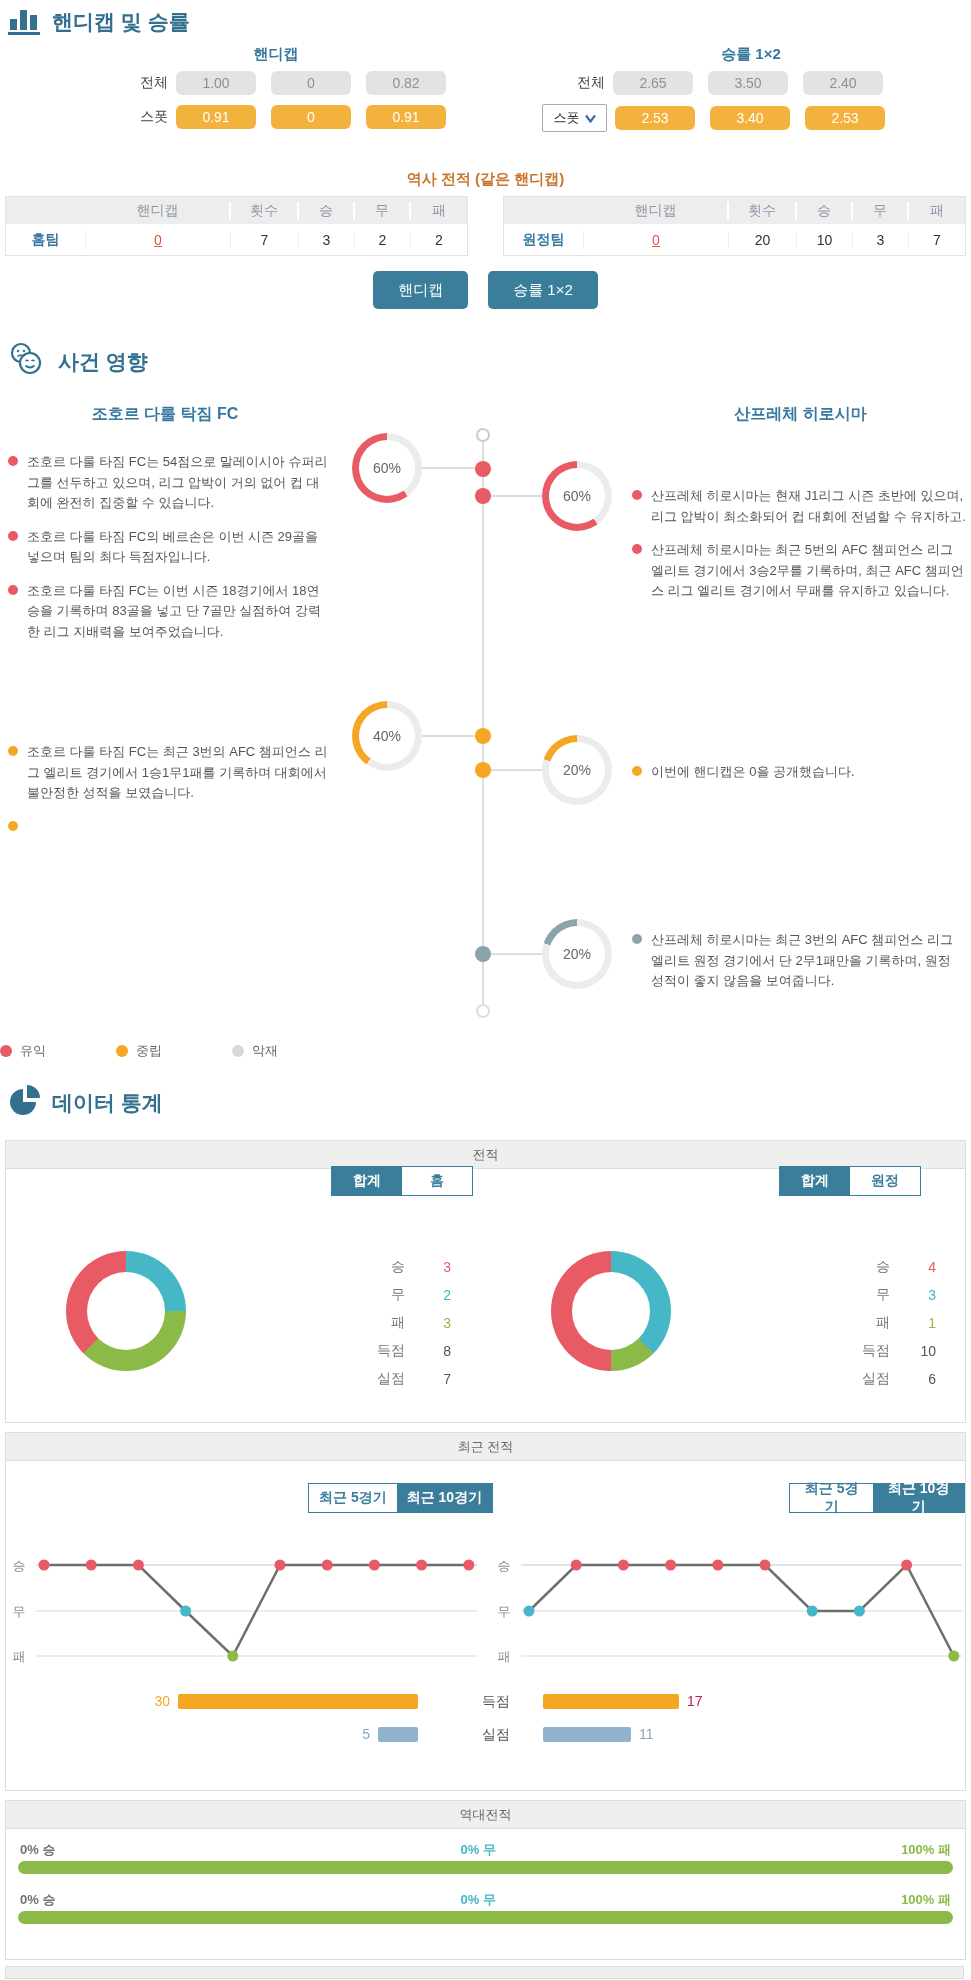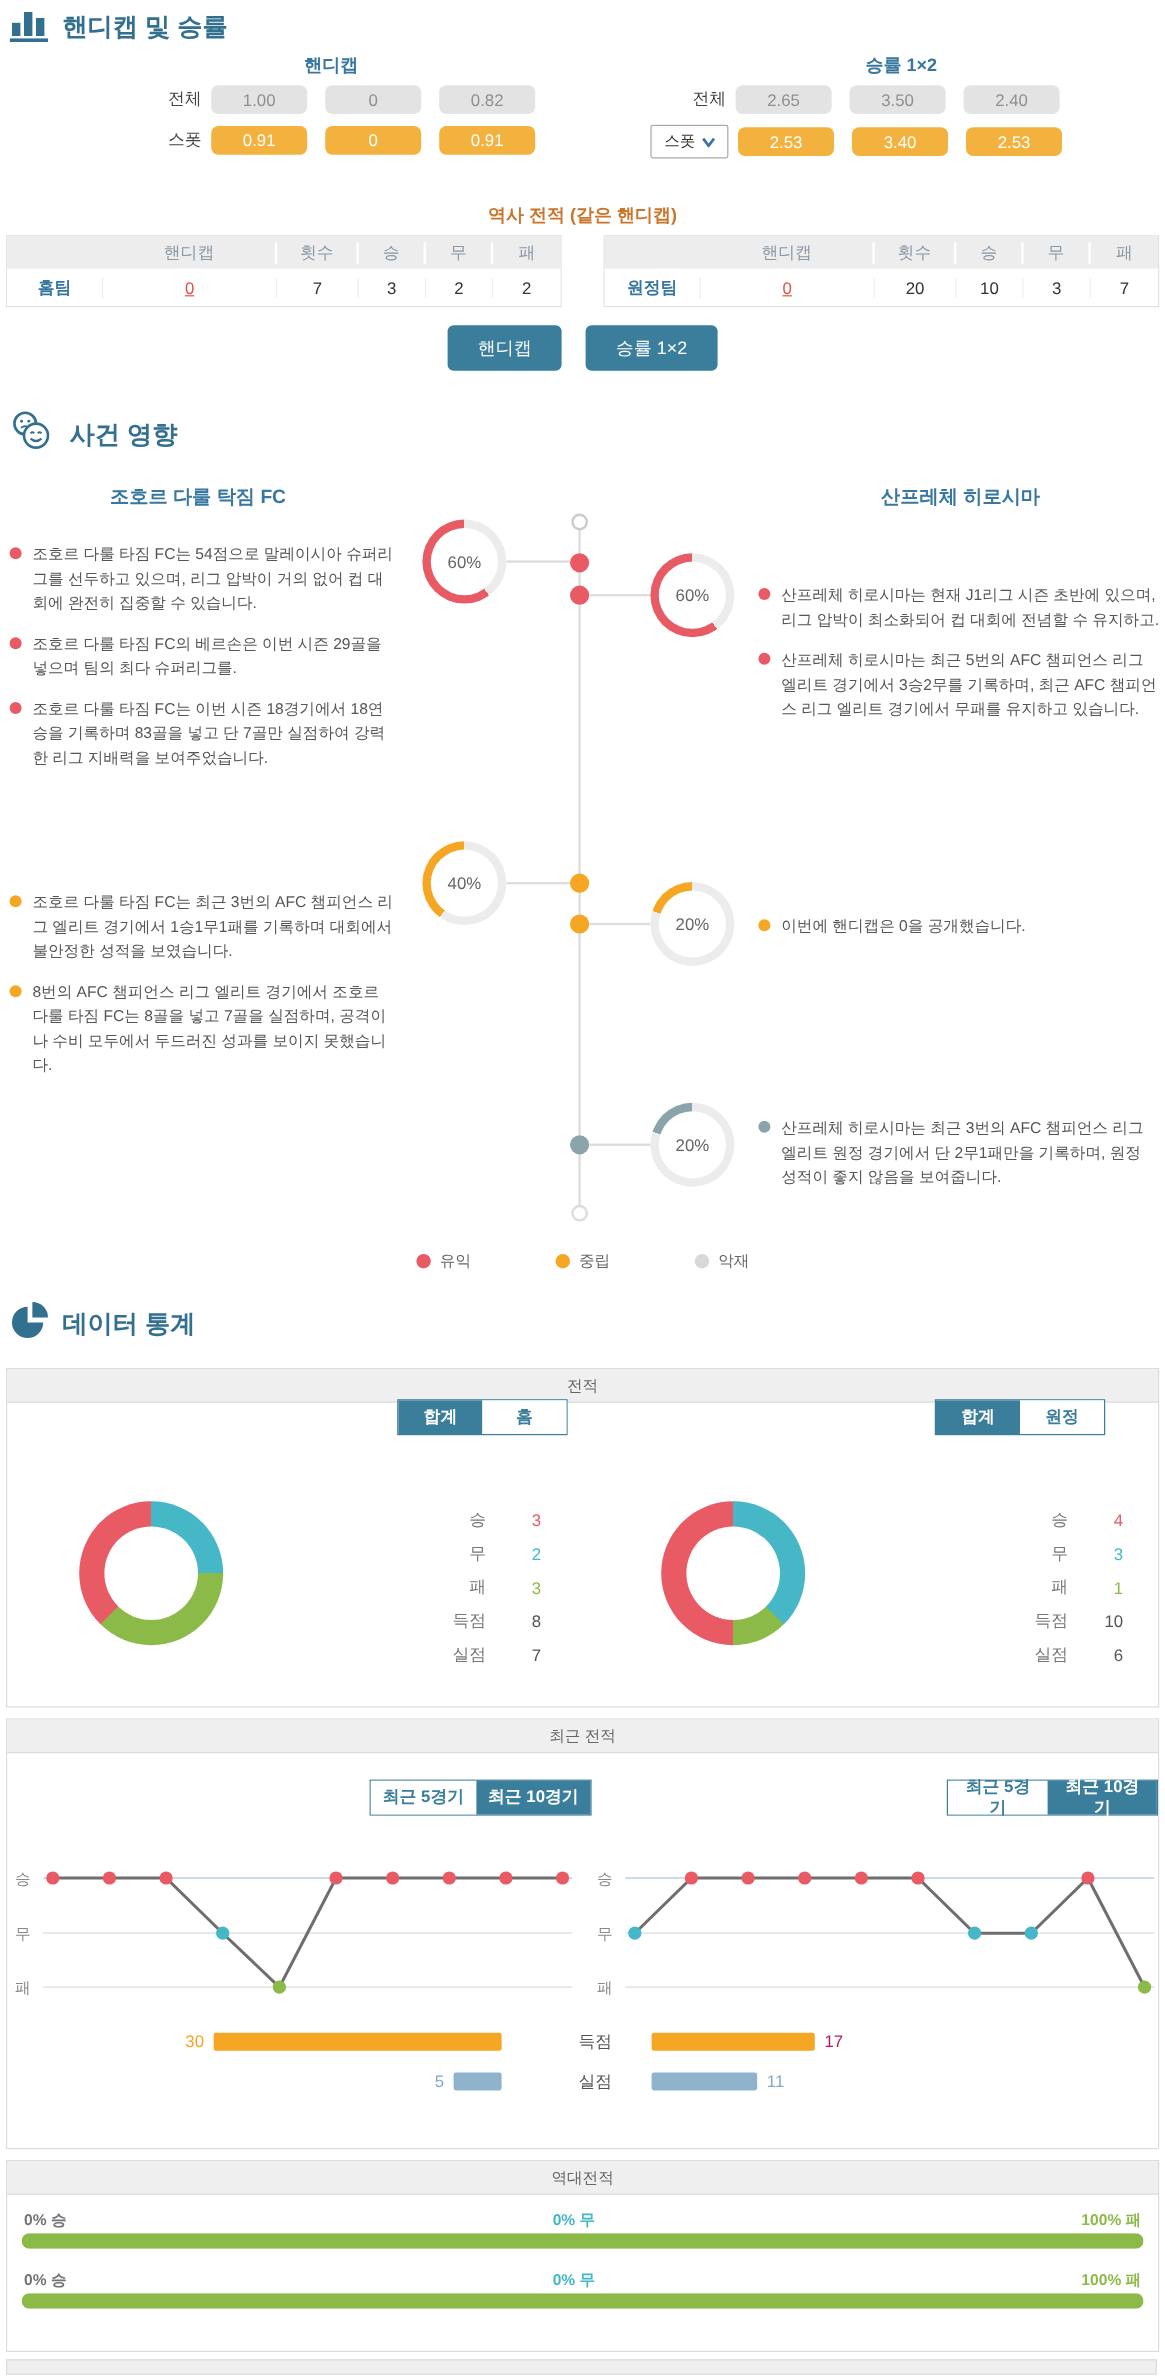--- a/index.html
+++ b/index.html
@@ -37,21 +37,21 @@
   .tl-line{position:absolute;left:482px;top:36px;width:2px;height:577px;background:#ddd;}
   .tl-circle{position:absolute;left:476px;width:10px;height:10px;border:2px solid #ccc;border-radius:50%;background:#fff;}
   .tl-dot{position:absolute;left:475px;width:16px;height:16px;border-radius:50%;}
   .tl-conn{position:absolute;height:2px;background:#ddd;}
   .gauge{position:absolute;width:70px;height:70px;border-radius:50%;display:flex;align-items:center;justify-content:center;}
   .gauge::before{content:"";position:absolute;inset:7px;background:#fff;border-radius:50%;}
   .gauge span{position:relative;font-size:14px;color:#666;}
   .blist{list-style:none;margin:0;padding:0;position:absolute;}
   .blist li{position:relative;padding-left:19px;margin-bottom:13px;font-size:13px;line-height:1.58;color:#555;text-align:left;}
   .blist li .dot{position:absolute;left:0;top:4px;width:10px;height:10px;border-radius:50%;}
-  .legend{position:absolute;top:644px;left:0;right:0;display:flex;justify-content:center;gap:70px;}
+  .legend{position:absolute;top:644px;left:0;right:0;display:flex;gap:70px;}
   .lg-item{display:flex;align-items:center;gap:8px;font-size:13px;color:#666;}
   .lg-dot{width:12px;height:12px;border-radius:50%;}
   
   .panel{position:absolute;left:5px;width:959px;border:1px solid #ddd;background:#fff;box-sizing:content-box;}
   .panel-head{height:27px;background:#efefef;border-bottom:1px solid #ddd;display:flex;align-items:center;
               justify-content:center;font-size:13px;color:#666;}
   .tgl{position:absolute;display:flex;border:1px solid #3b7e9b;background:#fff;}
   .tgl .seg{height:28px;min-width:70px;padding:0 10px;display:flex;align-items:center;justify-content:center;
             font-size:14px;font-weight:bold;color:#3b7e9b;background:#fff;border:none;cursor:pointer;font-family:inherit;box-sizing:border-box;}
   .tgl .seg.active{background:#3b7e9b;color:#fff;}
@@ -211,30 +211,30 @@
       </div>
     <div class="gauge" style="left: 542px; top: 337px; background: conic-gradient(rgb(236, 236, 236) 0deg, rgb(236, 236, 236) 80%, rgb(245, 166, 35) 80%, rgb(245, 166, 35) 100%);">
         <span>20%</span>
       </div>
     <div class="gauge" style="left: 542px; top: 521px; background: conic-gradient(rgb(236, 236, 236) 0deg, rgb(236, 236, 236) 80%, rgb(139, 164, 169) 80%, rgb(139, 164, 169) 100%);">
         <span>20%</span>
       </div>
 
     <ul class="blist" style="left:8px;top:54px;width:322px">
         <li><span class="dot" style="background: rgb(232, 90, 100);"></span><span>조호르 다룰 타짐 FC는 54점으로 말레이시아 슈퍼리그를 선두하고 있으며, 리그 압박이 거의 없어 컵 대회에 완전히 집중할 수 있습니다.</span></li>
-        <li><span class="dot" style="background: rgb(232, 90, 100);"></span><span>조호르 다룰 타짐 FC의 베르손은 이번 시즌 29골을 넣으며 팀의 최다 슈퍼리그를.</span></li>
+        <li><span class="dot" style="background: rgb(232, 90, 100);"></span><span>조호르 다룰 타짐 FC의 베르손은 이번 시즌 29골을 넣으며 팀의 최다 득점자입니다.</span></li>
         <li><span class="dot" style="background: rgb(232, 90, 100);"></span><span>조호르 다룰 타짐 FC는 이번 시즌 18경기에서 18연승을 기록하며 83골을 넣고 단 7골만 실점하여 강력한 리그 지배력을 보여주었습니다.</span></li>
       </ul>
     <ul class="blist" style="left:632px;top:88px;width:334px">
         <li><span class="dot" style="background: rgb(232, 90, 100);"></span><span>산프레체 히로시마는 현재 J1리그 시즌 초반에 있으며, 리그 압박이 최소화되어 컵 대회에 전념할 수 유지하고.</span></li>
         <li><span class="dot" style="background: rgb(232, 90, 100);"></span><span>산프레체 히로시마는 최근 5번의 AFC 챔피언스 리그 엘리트 경기에서 3승2무를 기록하며, 최근 AFC 챔피언스 리그 엘리트 경기에서 무패를 유지하고 있습니다.</span></li>
       </ul>
     <ul class="blist" style="left:8px;top:344px;width:322px">
         <li><span class="dot" style="background: rgb(245, 166, 35);"></span><span>조호르 다룰 타짐 FC는 최근 3번의 AFC 챔피언스 리그 엘리트 경기에서 1승1무1패를 기록하며 대회에서 불안정한 성적을 보였습니다.</span></li>
-        <li><span class="dot" style="background: rgb(245, 166, 35);"></span><span>8번의 AFC 챔피언스 리그 엘리트 경기에서 조호르 다룰 타짐 FC는 8골을 넣고 7골을 실점하며, 공격이나 수비 모두에서 두드러진 성과를 보이지 못했습니다.</span></li>
+        <li><span class="dot" style="background: rgb(245, 166, 35);"></span></li>
       </ul>
     <ul class="blist" style="left:632px;top:364px;width:334px">
         <li><span class="dot" style="background: rgb(245, 166, 35);"></span><span>이번에 핸디캡은 0을 공개했습니다.</span></li>
       </ul>
     <ul class="blist" style="left:632px;top:532px;width:334px">
         <li><span class="dot" style="background: rgb(139, 164, 169);"></span><span>산프레체 히로시마는 최근 3번의 AFC 챔피언스 리그 엘리트 원정 경기에서 단 2무1패만을 기록하며, 원정 성적이 좋지 않음을 보여줍니다.</span></li>
       </ul>
 
     <div class="legend">
         <div class="lg-item">

